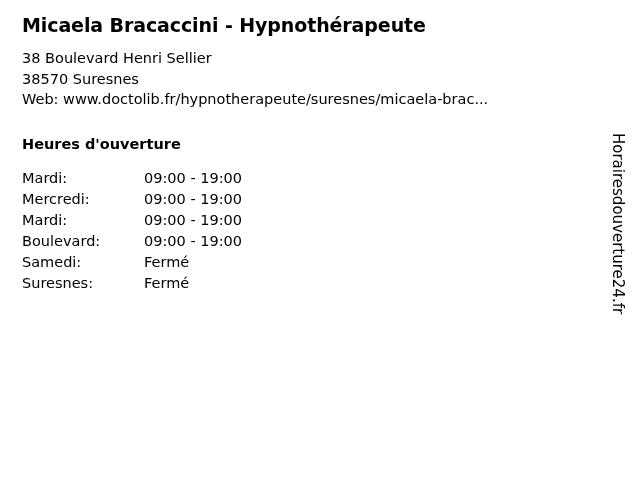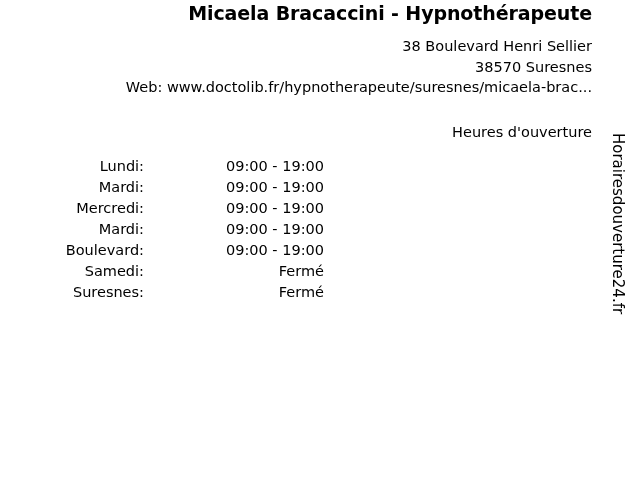--- a/index.html
+++ b/index.html
@@ -18,23 +18,22 @@
   .page {
     position: absolute;
     left: 0;
     top: 0;
     width: 640px;
     height: 480px;
   }
   .content {
     position: absolute;
     left: 22px;
-    top: 0;
+    top: 12px;
     width: 570px;
-    text-align: right;
   }
   .title {
     font-size: 19px;
     font-weight: bold;
     line-height: 26px;
     letter-spacing: -0.1px;
     margin: 0 0 10px 0;
     white-space: nowrap;
   }
   .addr-line {
@@ -42,21 +41,21 @@
     line-height: 20.5px;
     white-space: nowrap;
   }
   .web-line {
     font-size: 14.5px;
     line-height: 20.5px;
     white-space: nowrap;
   }
   .hours-heading {
     font-size: 14.5px;
-    font-weight: normal;
+    font-weight: bold;
     margin-top: 24px;
     margin-bottom: 14px;
     line-height: 20px;
   }
   table.hours {
     border-collapse: collapse;
     font-size: 14.5px;
   }
   table.hours td {
     padding: 0;
@@ -102,24 +101,20 @@
 
     <div class="addr-line">38 Boulevard Henri Sellier</div>
     <div class="addr-line">38570 Suresnes</div>
     <div class="web-line">Web: www.doctolib.fr/hypnotherapeute/suresnes/micaela-brac...</div>
 
     <div class="hours-heading">Heures d'ouverture</div>
 
     <table class="hours">
       <tbody>
         <tr>
-          <td class="day">Lundi:</td>
-          <td class="time">09:00 - 19:00</td>
-        </tr>
-        <tr>
           <td class="day">Mardi:</td>
           <td class="time">09:00 - 19:00</td>
         </tr>
         <tr>
           <td class="day">Mercredi:</td>
           <td class="time">09:00 - 19:00</td>
         </tr>
         <tr>
           <td class="day">Mardi:</td>
           <td class="time">09:00 - 19:00</td>

